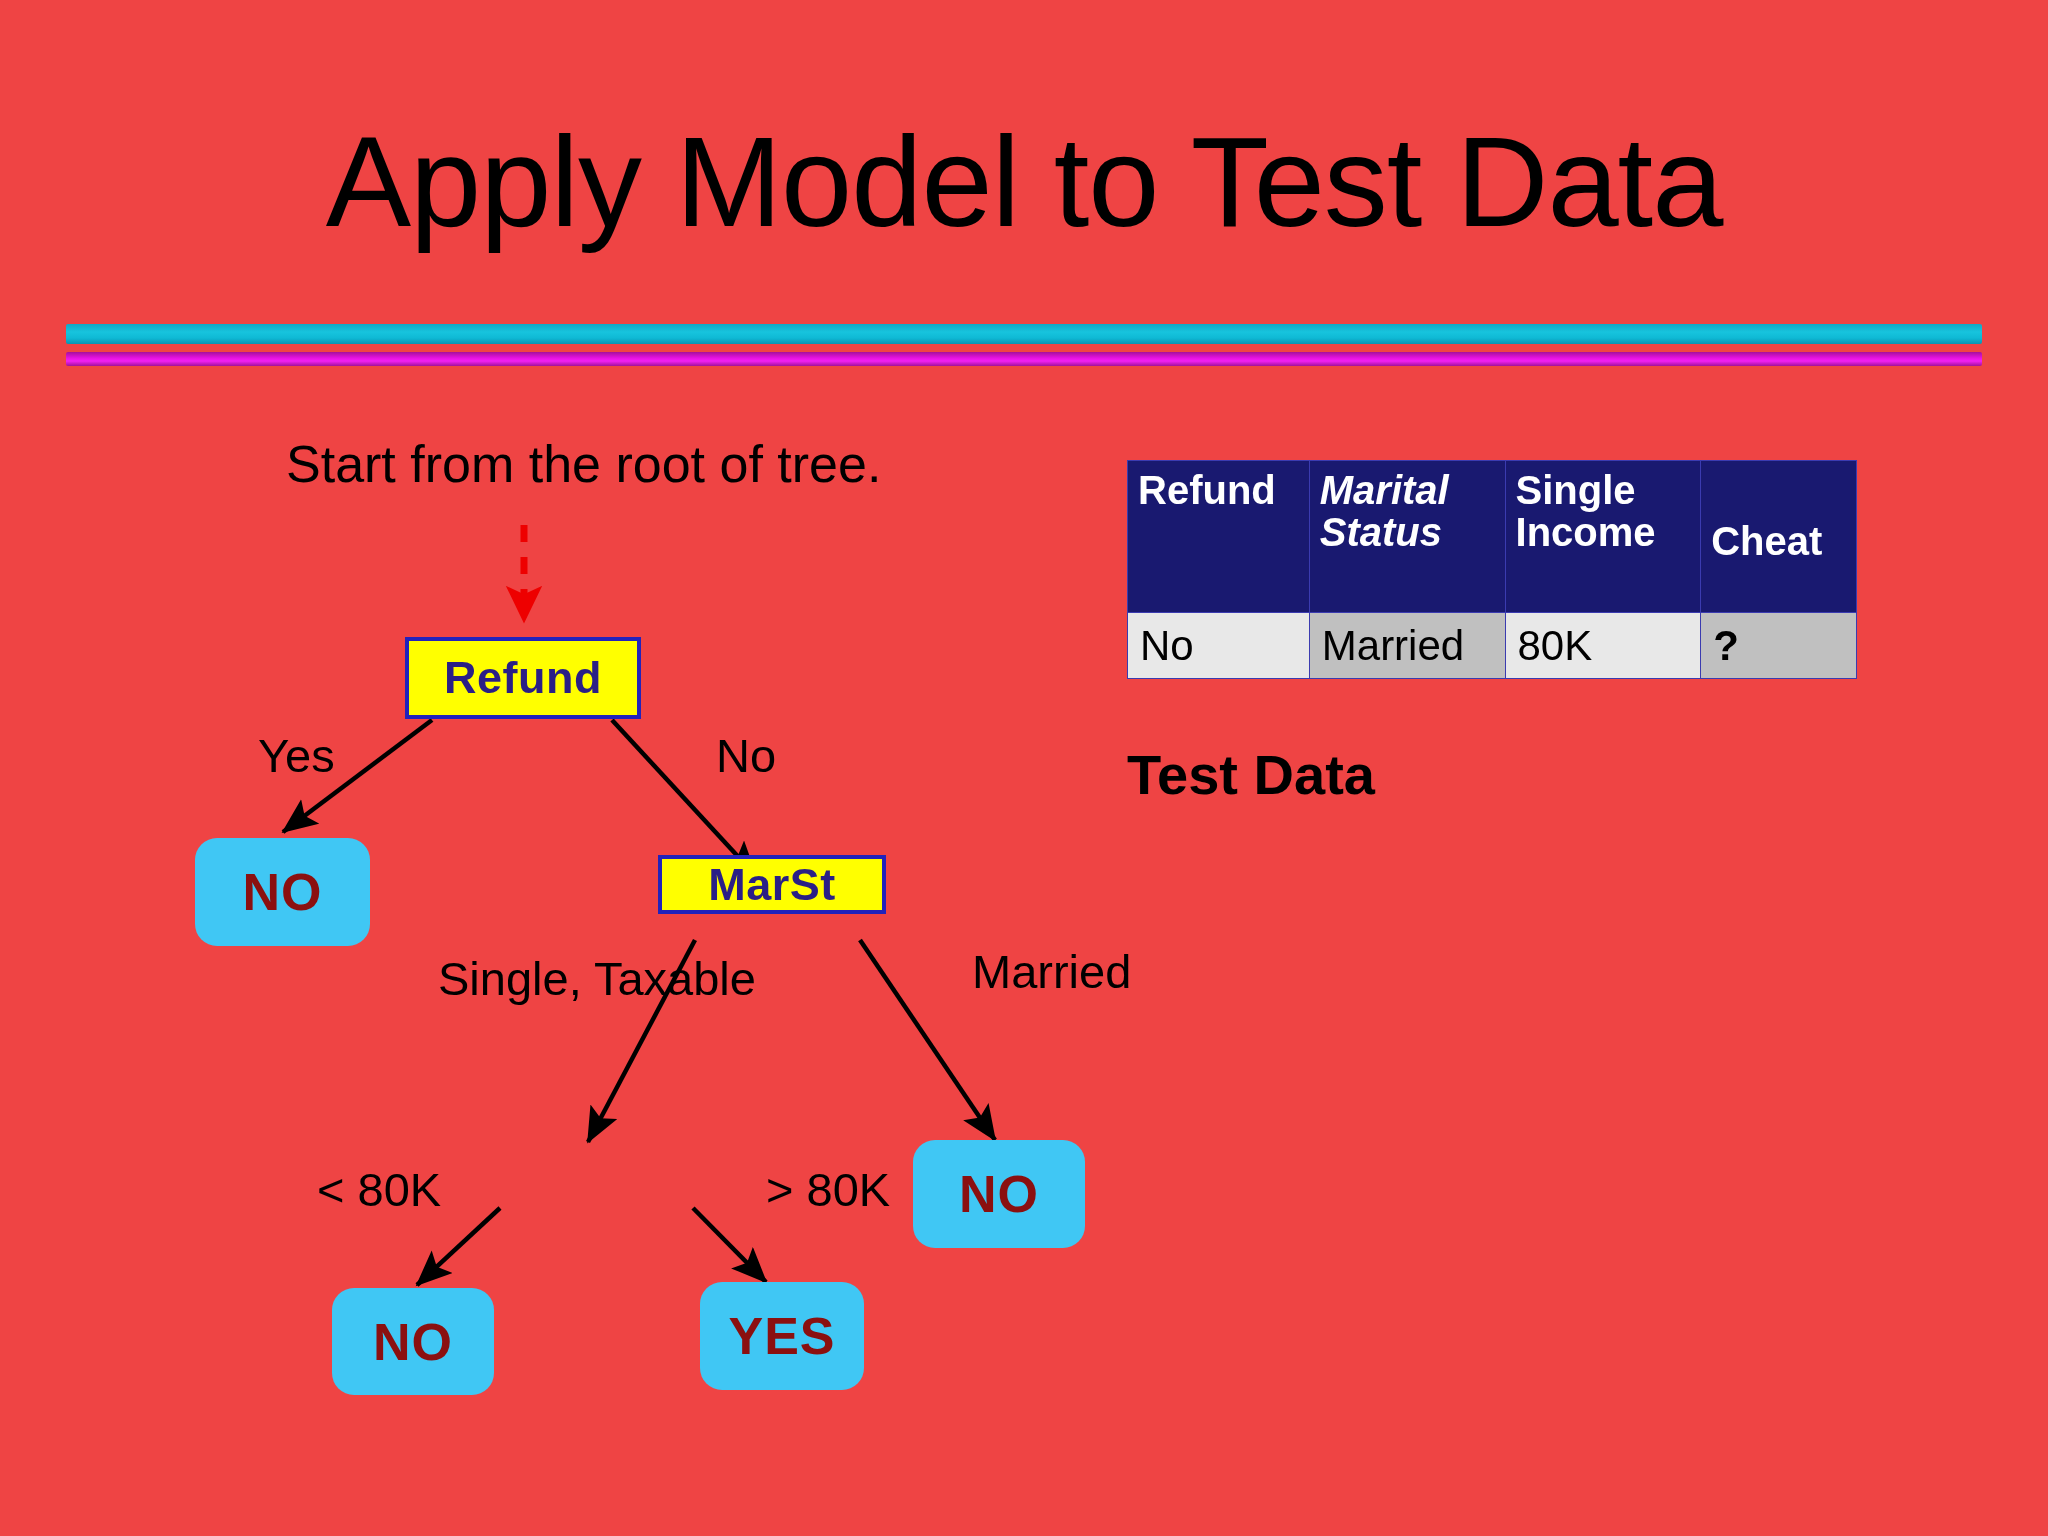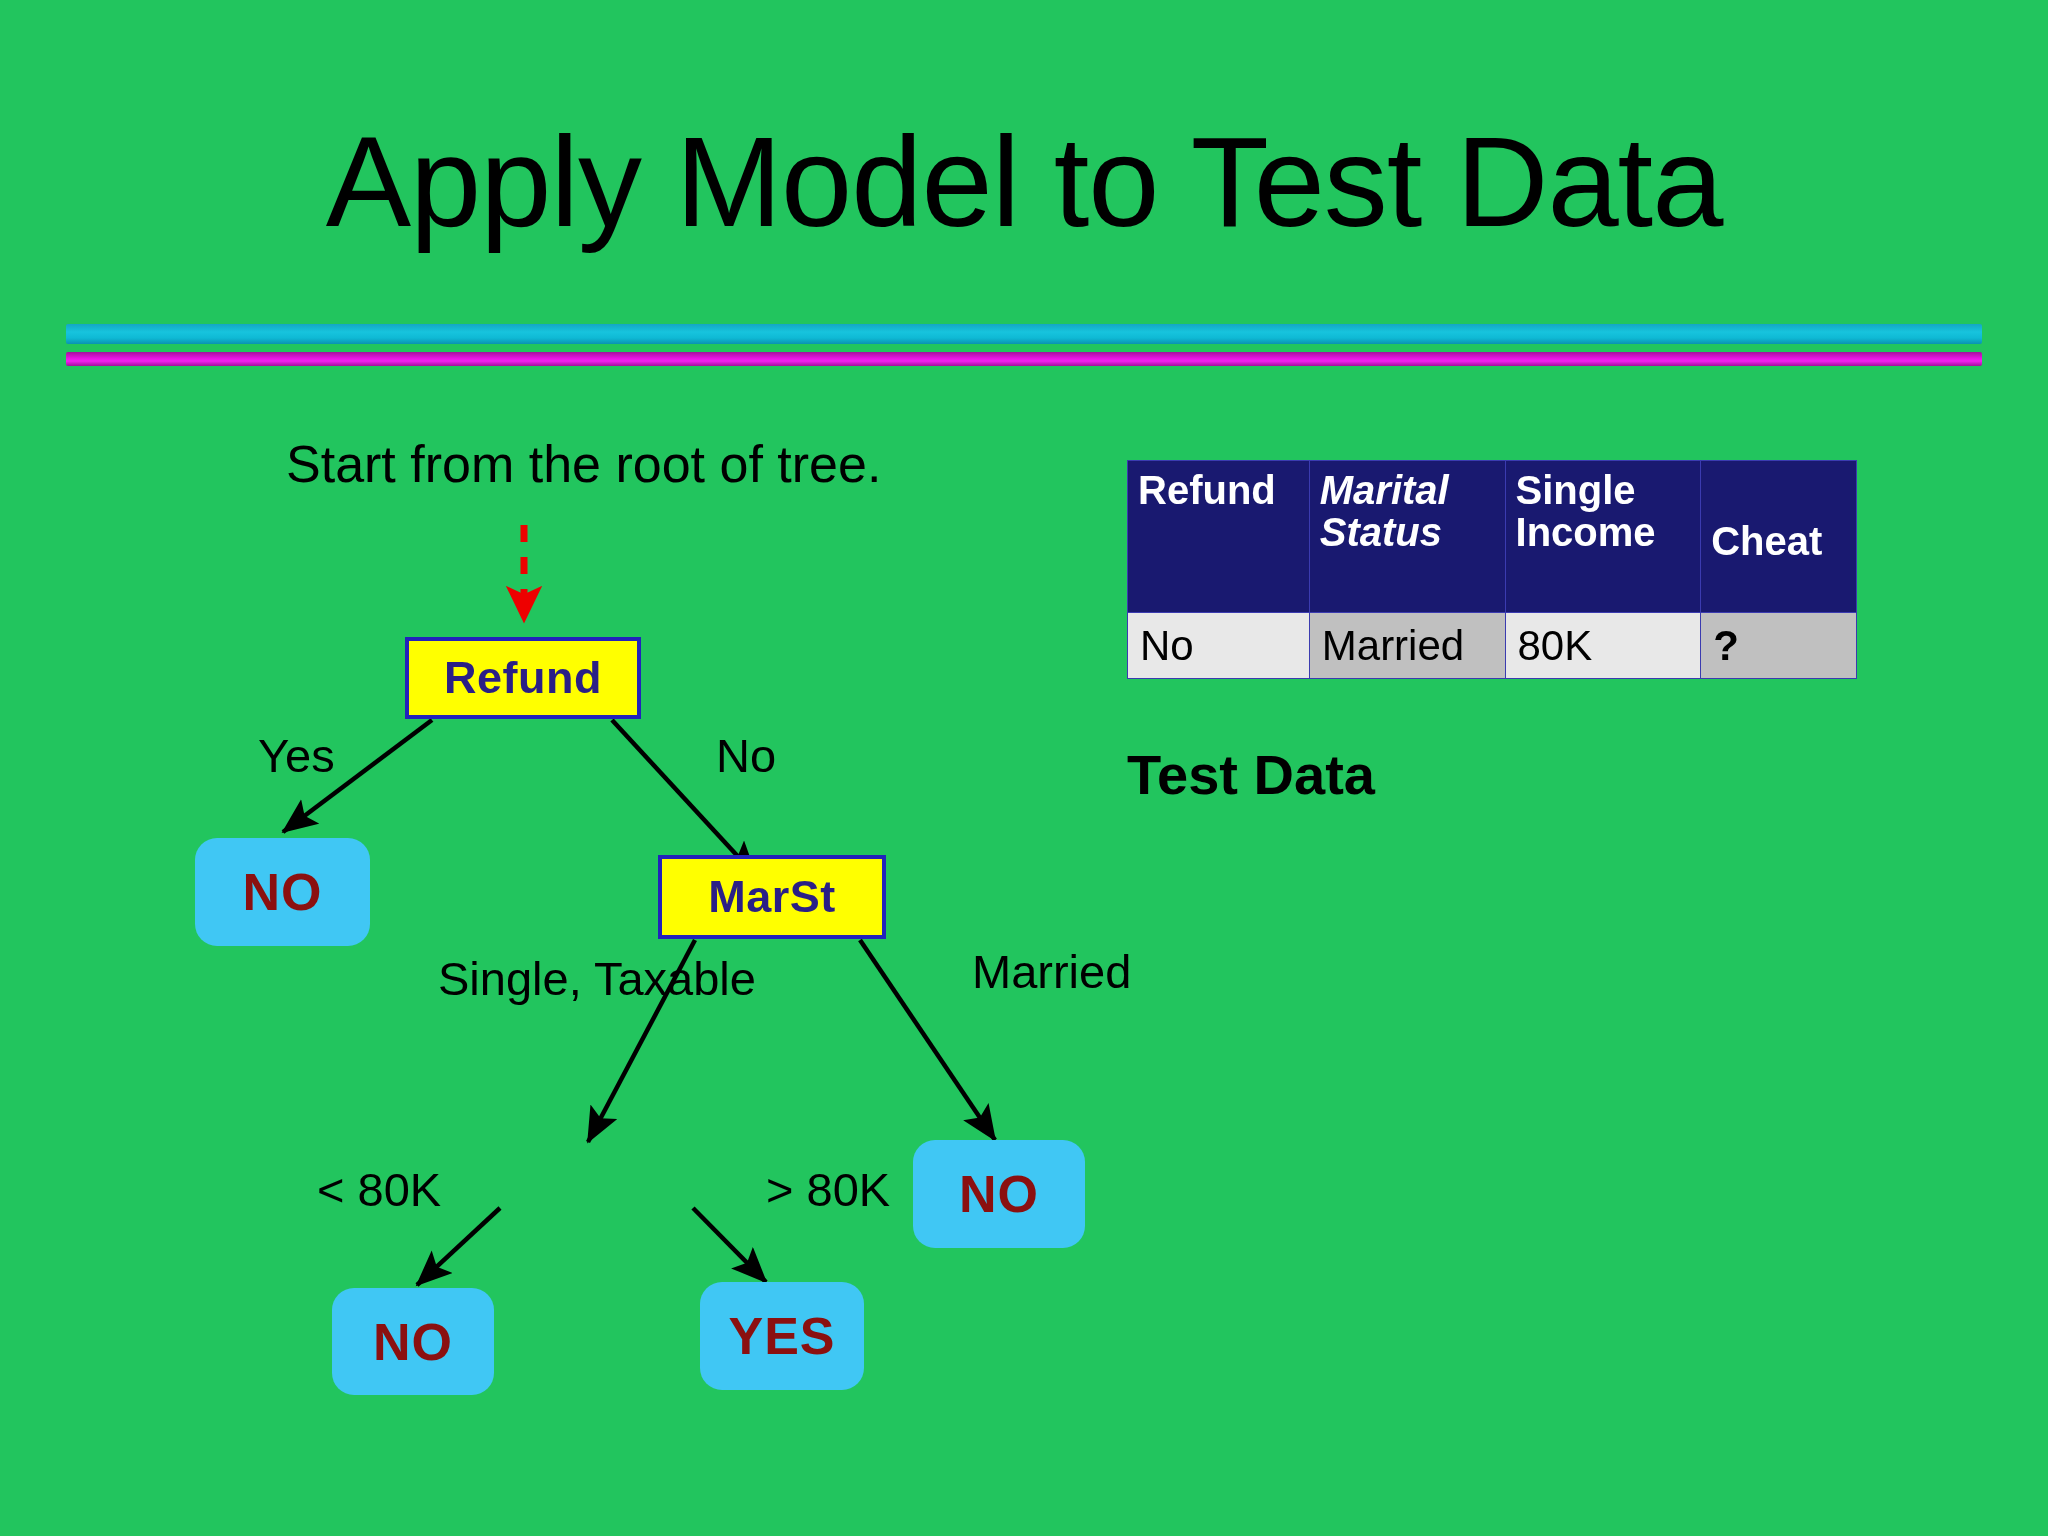--- a/index.html
+++ b/index.html
@@ -7,21 +7,21 @@
     padding: 0;
     background: #ffffff;
   }
   body {
     font-family: "Liberation Sans", sans-serif;
   }
   #slide {
     position: relative;
     width: 2048px;
     height: 1536px;
-    background: #22c55e;
+    background: #ef4444;
     overflow: hidden;
   }
 
   
   #slide-title {
     position: absolute;
     left: 0;
     top: 118px;
     width: 2048px;
     text-align: center;
@@ -207,21 +207,21 @@
 
       <line x1="653" y1="1208" x2="726" y2="1282" stroke="#000000" stroke-width="4.5" marker-end="url(#arrowBlack)"></line>
     </svg>
 
     <div class="caption" style="left:246px; top:434px;">Start from the root of tree.</div>
 
     <div class="node-decision" style="left:365px; top:637px; width:236px; height:82px;">Refund</div>
 
     <div class="node-leaf" style="left:155px; top:838px; width:175px; height:108px;">NO</div>
 
-    <div class="node-decision" style="left:618px; top:855px; width:228px; height:84px;">MarSt</div>
+    <div class="node-decision" style="left:618px; top:855px; width:228px; height:59px;">MarSt</div>
 
 
     <div class="node-leaf" style="left:873px; top:1140px; width:172px; height:108px;">NO</div>
 
     <div class="node-leaf" style="left:292px; top:1288px; width:162px; height:107px;">NO</div>
 
     <div class="node-leaf" style="left:660px; top:1282px; width:164px; height:108px;">YES</div>
 
     <div class="edge-label" style="left:218px; top:728px;">Yes</div>
 

